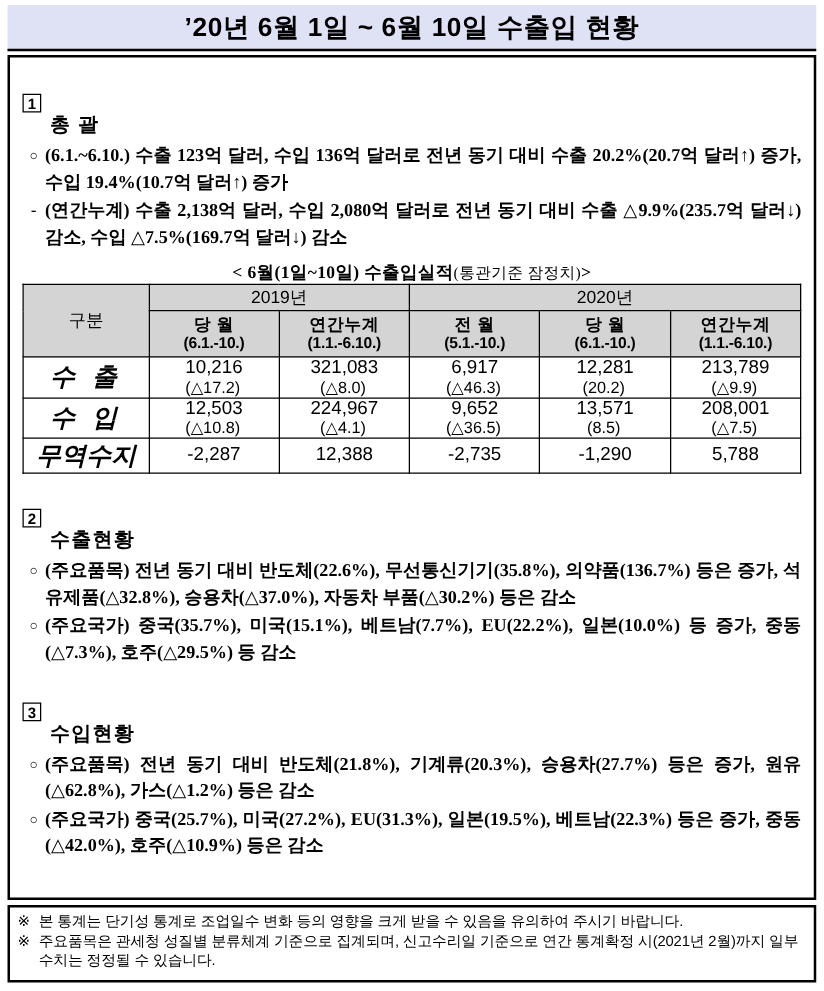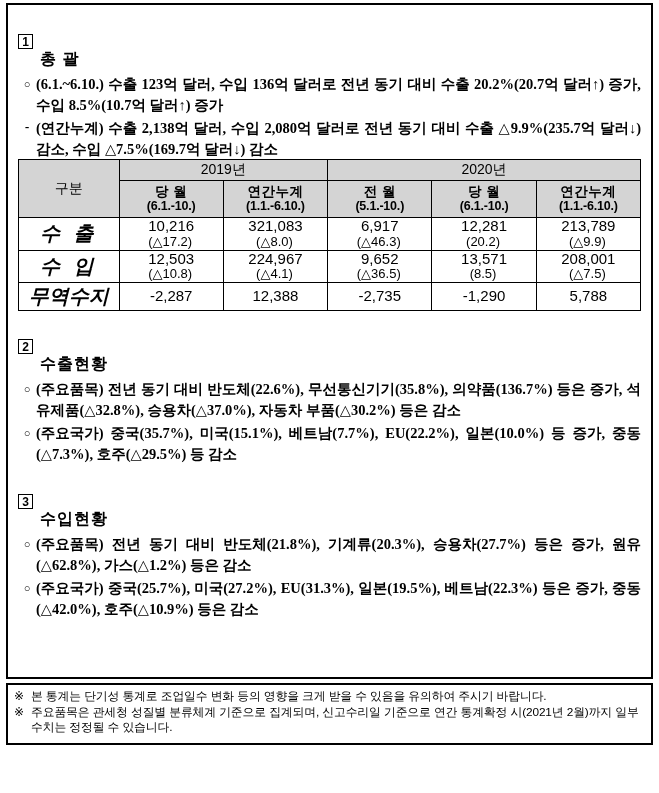--- a/index.html
+++ b/index.html
@@ -214,39 +214,45 @@
     text-align: left;
     font-size: 12px;
   }
   .foot-line .ftext { flex: 1 1 auto; }
 </style>
 </head>
 <body>
 
 <div class="page">
 
+  <div class="title-banner">
+    <span class="title-text">’20년 6월 1일 ~ 6월 10일 수출입 현황</span>
+  </div>
 
   <div class="body-box">
 
     <div class="section-head">
       <span class="sec-num">1</span>
       <span class="sec-title">총 괄</span>
     </div>
 
     <div class="bullet">
       <span class="mark">○</span>
-      <span class="btext b">(6.1.~6.10.) 수출 123억 달러, 수입 136억 달러로 전년 동기 대비 수출 20.2%(20.7억 달러↑) 증가, 수입 8.5%(10.7억 달러↑) 증가</span>
+      <span class="btext b">(6.1.~6.10.) 수출 123억 달러, 수입 136억 달러로 전년 동기 대비 수출 20.2%(20.7억 달러↑) 증가, 수입 19.4%(10.7억 달러↑) 증가</span>
     </div>
 
 
     <div class="bullet">
       <span class="mark dash">-</span>
       <span class="btext b">(연간누계) 수출 2,138억 달러, 수입 2,080억 달러로 전년 동기 대비 수출 △9.9%(235.7억 달러↓) 감소, 수입 △7.5%(169.7억 달러↓) 감소</span>
     </div>
 
+    <div class="tbl-caption">
+      <span>&lt; 6월(1일~10일) 수출입실적</span><span class="light">(통관기준 잠정치)</span><span>&gt;</span>
+    </div>
 
     <table class="stats">
       <thead>
         <tr>
           <th class="th-gubun" rowspan="2" style="width:16%">구분</th>
           <th class="th-year" colspan="2">2019년</th>
           <th class="th-year" colspan="3">2020년</th>
         </tr>
         <tr>
           <th class="th-sub" style="width:16.8%">

